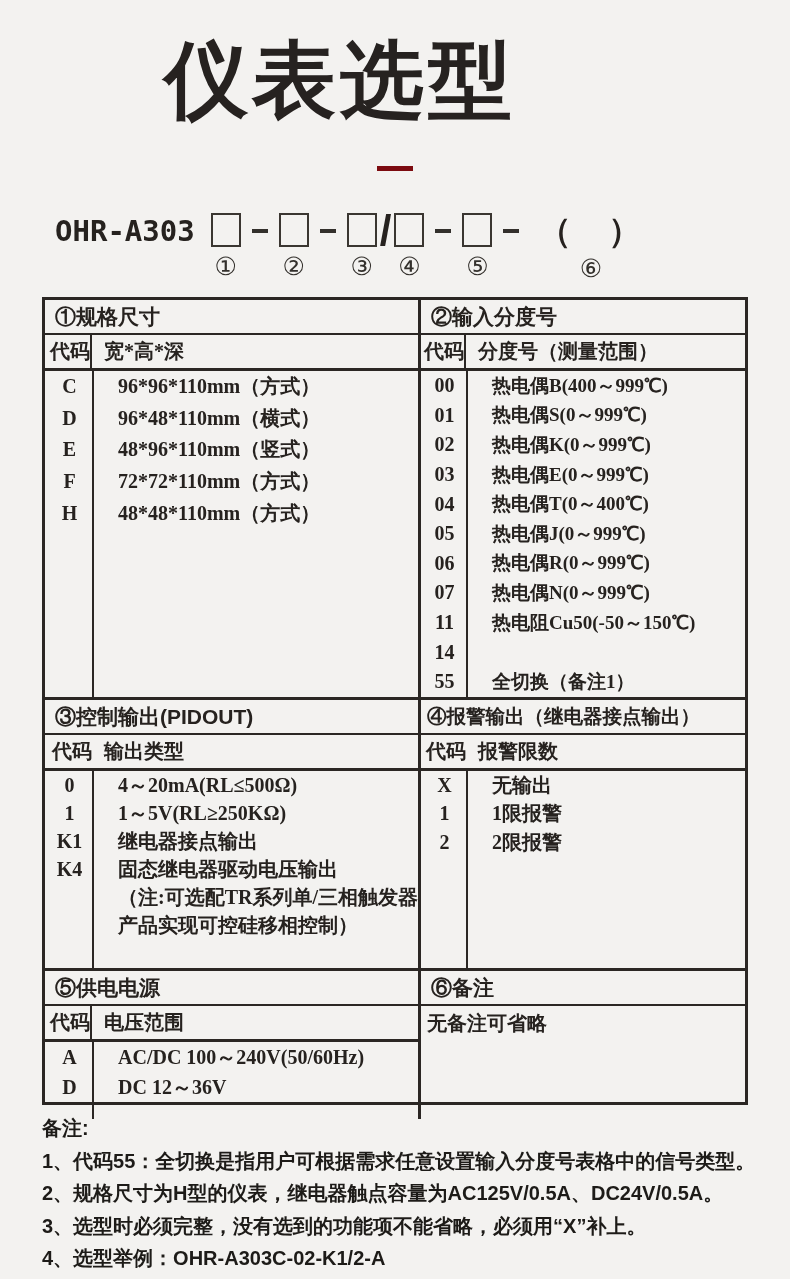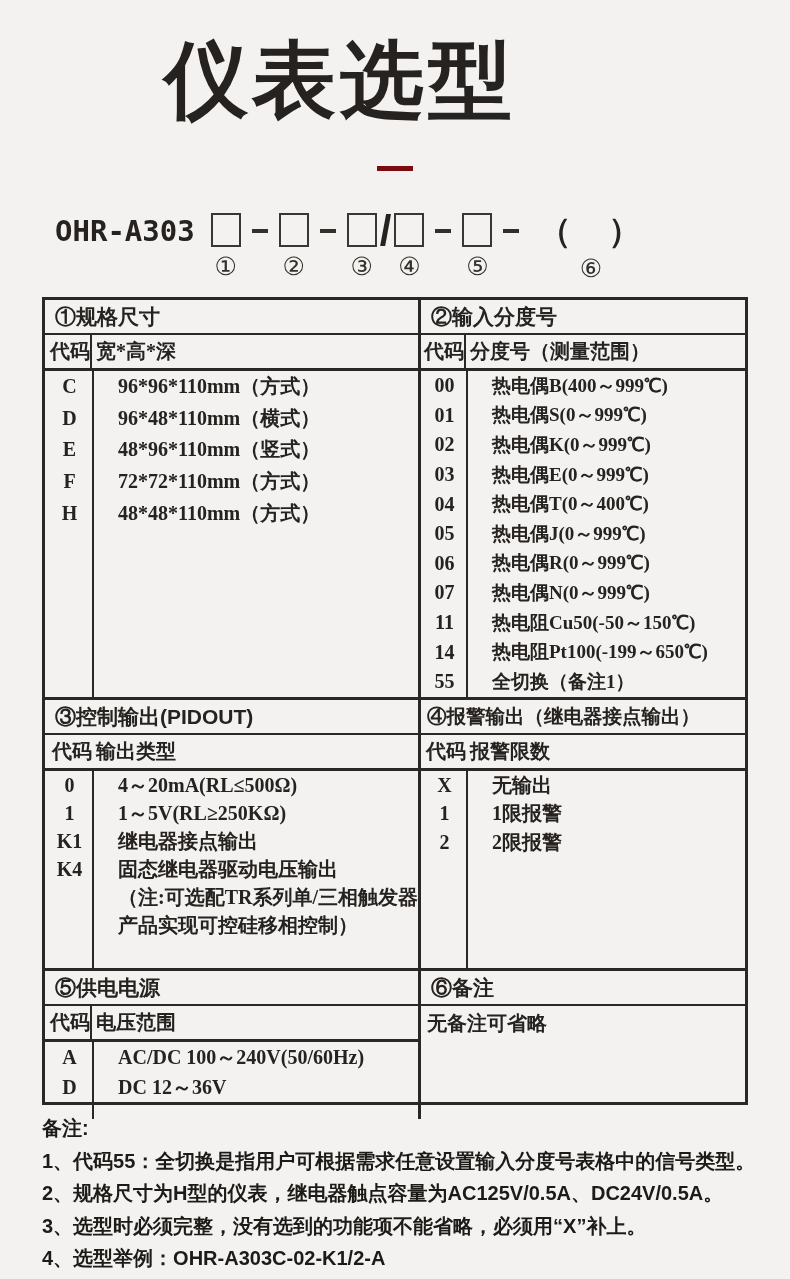--- a/index.html
+++ b/index.html
@@ -65,21 +65,21 @@
   }
   .col-header{
     height:36px;display:flex;align-items:center;
     border-bottom:3px solid var(--border);
     font-size:20px;font-weight:bold;
     font-family:"Liberation Serif",serif;
   }
   .code-h{flex:0 0 47px;text-align:right;align-self:stretch;line-height:33px;}
   .cell.right .code-h{flex:0 0 45px;}
   .col-header.divided .code-h{border-right:2px solid var(--border);}
-  .val-h{padding-left:4px;white-space:nowrap;}
+  .val-h{padding-left:12px;white-space:nowrap;}
   .sec-body{flex:1;position:relative;}
   .vline{position:absolute;top:0;bottom:0;left:47px;width:2px;background:var(--border);}
   .cell.right .vline{left:45px;}
   .trow{display:flex;align-items:center;font-family:"Liberation Serif",serif;font-weight:bold;}
   .trow .code{flex:0 0 49px;text-align:center;font-size:20px;}
   .cell.right .trow .code{flex:0 0 47px;}
   .trow .desc{padding-left:24px;font-size:20px;white-space:nowrap;}
   .rows-size .trow{height:31.6px;}
   .rows-input .trow{height:29.6px;font-size:19px;}
   .rows-input .trow .desc{font-size:19px;}
@@ -210,21 +210,20 @@
         <div class="trow">
             <span class="code">07</span>
             <span class="desc">热电偶N(0～999℃)</span>
           </div>
         <div class="trow">
             <span class="code">11</span>
             <span class="desc">热电阻Cu50(-50～150℃)</span>
           </div>
         <div class="trow">
             <span class="code">14</span>
-            <span class="desc">热电阻Pt100(-199～650℃)</span>
           </div>
         <div class="trow">
             <span class="code">55</span>
             <span class="desc">全切换（备注1）</span>
           </div>
       </div>
     </div>
   </div>
 
   <div class="band band2">

